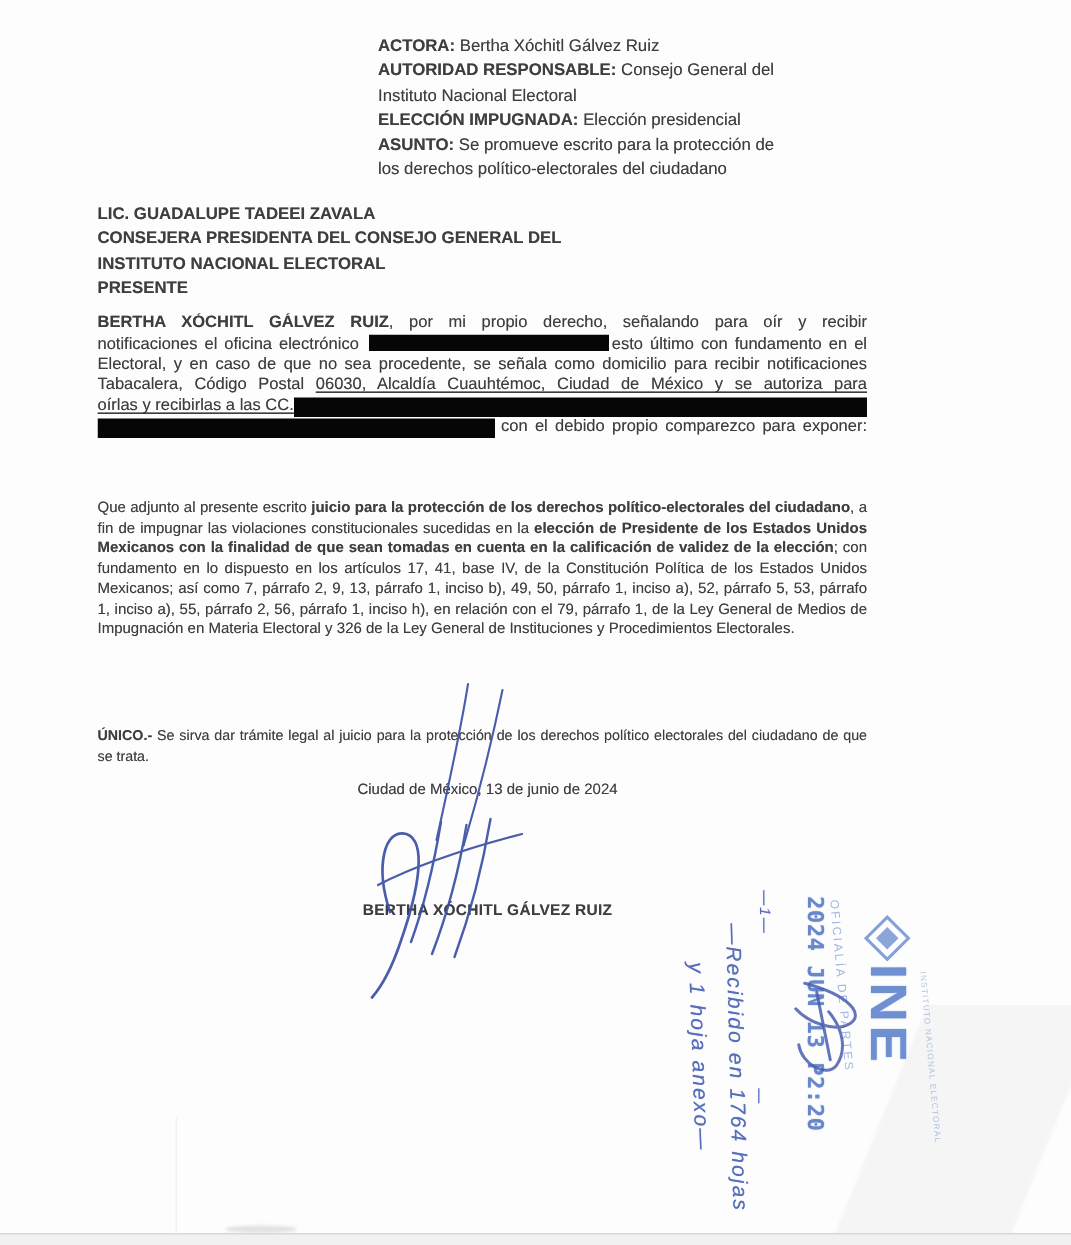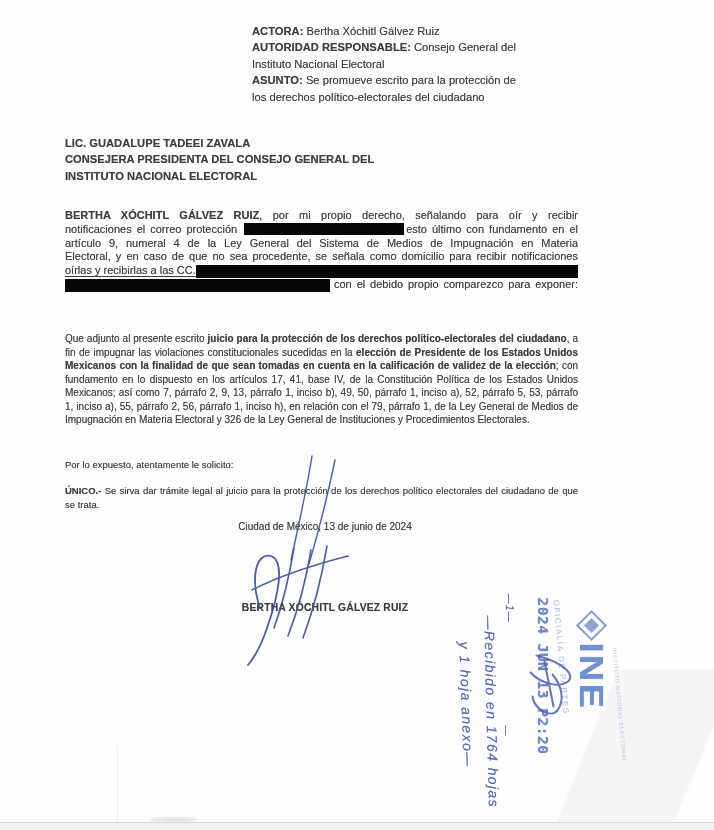--- a/index.html
+++ b/index.html
@@ -58,48 +58,49 @@
 </style>
 </head>
 <body>
 
 <div id="page">
 
   <div id="header-block" class="abs scan">
       <div class="hline"><span class="seg b">ACTORA: </span><span class="seg">Bertha Xóchitl Gálvez Ruiz</span></div>
       <div class="hline"><span class="seg b">AUTORIDAD RESPONSABLE: </span><span class="seg">Consejo General del</span></div>
       <div class="hline"><span class="seg">Instituto Nacional Electoral</span></div>
+      <div class="hline"><span class="seg b">ELECCIÓN IMPUGNADA: </span><span class="seg">Elección presidencial</span></div>
       <div class="hline"><span class="seg b">ASUNTO: </span><span class="seg">Se promueve escrito para la protección de</span></div>
       <div class="hline"><span class="seg">los derechos político-electorales del ciudadano</span></div>
     </div>
 
   <div id="addressee" class="abs scan">
       <div>LIC. GUADALUPE TADEEI ZAVALA</div>
       <div>CONSEJERA PRESIDENTA DEL CONSEJO GENERAL DEL</div>
       <div>INSTITUTO NACIONAL ELECTORAL</div>
+      <div>PRESENTE</div>
     </div>
 
   <div id="paragraph1" class="abs scan">
       <div class="p1-line"><span class="seg b">BERTHA XÓCHITL GÁLVEZ RUIZ</span><span class="seg">, por mi propio derecho, señalando para oír y recibir</span></div>
-      <div class="p1-line"><span class="seg">notificaciones el correo protección </span><span class="redact" style="width: 160px;"></span><span class="seg">esto último con fundamento en el</span></div>
-      <div class="p1-line"><span class="seg">artículo 9, numeral 4 de la Ley General del Sistema de Medios de Impugnación en Materia</span></div>
+      <div class="p1-line"><span class="seg">notificaciones el oficina electrónico </span><span class="redact" style="width: 160px;"></span><span class="seg">esto último con fundamento en el</span></div>
       <div class="p1-line"><span class="seg">Electoral, y en caso de que no sea procedente, se señala como domicilio para recibir notificaciones</span></div>
+      <div class="p1-line"><span class="seg">Tabacalera, Código Postal </span><span class="seg u">06030, Alcaldía Cuauhtémoc, Ciudad de México y se autoriza para</span></div>
       <div class="p1-line flex">
         <span class="seg u">oírlas y recibirlas a las CC.</span>
         <span class="redact grow"></span>
       </div>
       <div class="p1-line flex">
         <span class="redact" style="width: 265px;"></span>
         <span class="seg fill">con el debido propio comparezco para exponer:</span>
       </div>
     </div>
 
   <div id="paragraph2" class="abs scan"><span class="seg">Que adjunto al presente escrito </span><span class="seg b">juicio para la protección de los derechos político-electorales del ciudadano</span><span class="seg">, a fin de impugnar las violaciones constitucionales sucedidas en la </span><span class="seg b">elección de Presidente de los Estados Unidos Mexicanos con la finalidad de que sean tomadas en cuenta en la calificación de validez de la elección</span><span class="seg">; con fundamento en lo dispuesto en los artículos 17, 41, base IV, de la Constitución Política de los Estados Unidos Mexicanos; así como 7, párrafo 2, 9, 13, párrafo 1, inciso b), 49, 50, párrafo 1, inciso a), 52, párrafo 5, 53, párrafo 1, inciso a), 55, párrafo 2, 56, párrafo 1, inciso h), en relación con el 79, párrafo 1, de la Ley General de Medios de Impugnación en Materia Electoral y 326 de la Ley General de Instituciones y Procedimientos Electorales.</span></div>
 
-  <div id="request-intro" class="abs scan">Por lo expuesto, atentamente le solicito:</div>
 
   <div id="petition" class="abs scan"><span class="seg b">ÚNICO.-</span><span class="seg"> Se sirva dar trámite legal al juicio para la protección de los derechos político electorales del ciudadano de que se trata.</span></div>
 
   <div id="dateline" class="abs scan">Ciudad de México, 13 de junio de 2024</div>
 
   <div id="signer-name" class="abs scan">BERTHA XÓCHITL GÁLVEZ RUIZ</div>
 
   <svg id="signature-svg" class="abs" width="150" height="225" viewBox="0 0 150 225">
     <g fill="none" stroke="#3b50a5" stroke-linecap="round" opacity="0.92">
       <path d="M97,8 C92,40 84,76 76,112" stroke-width="1.4"></path>

